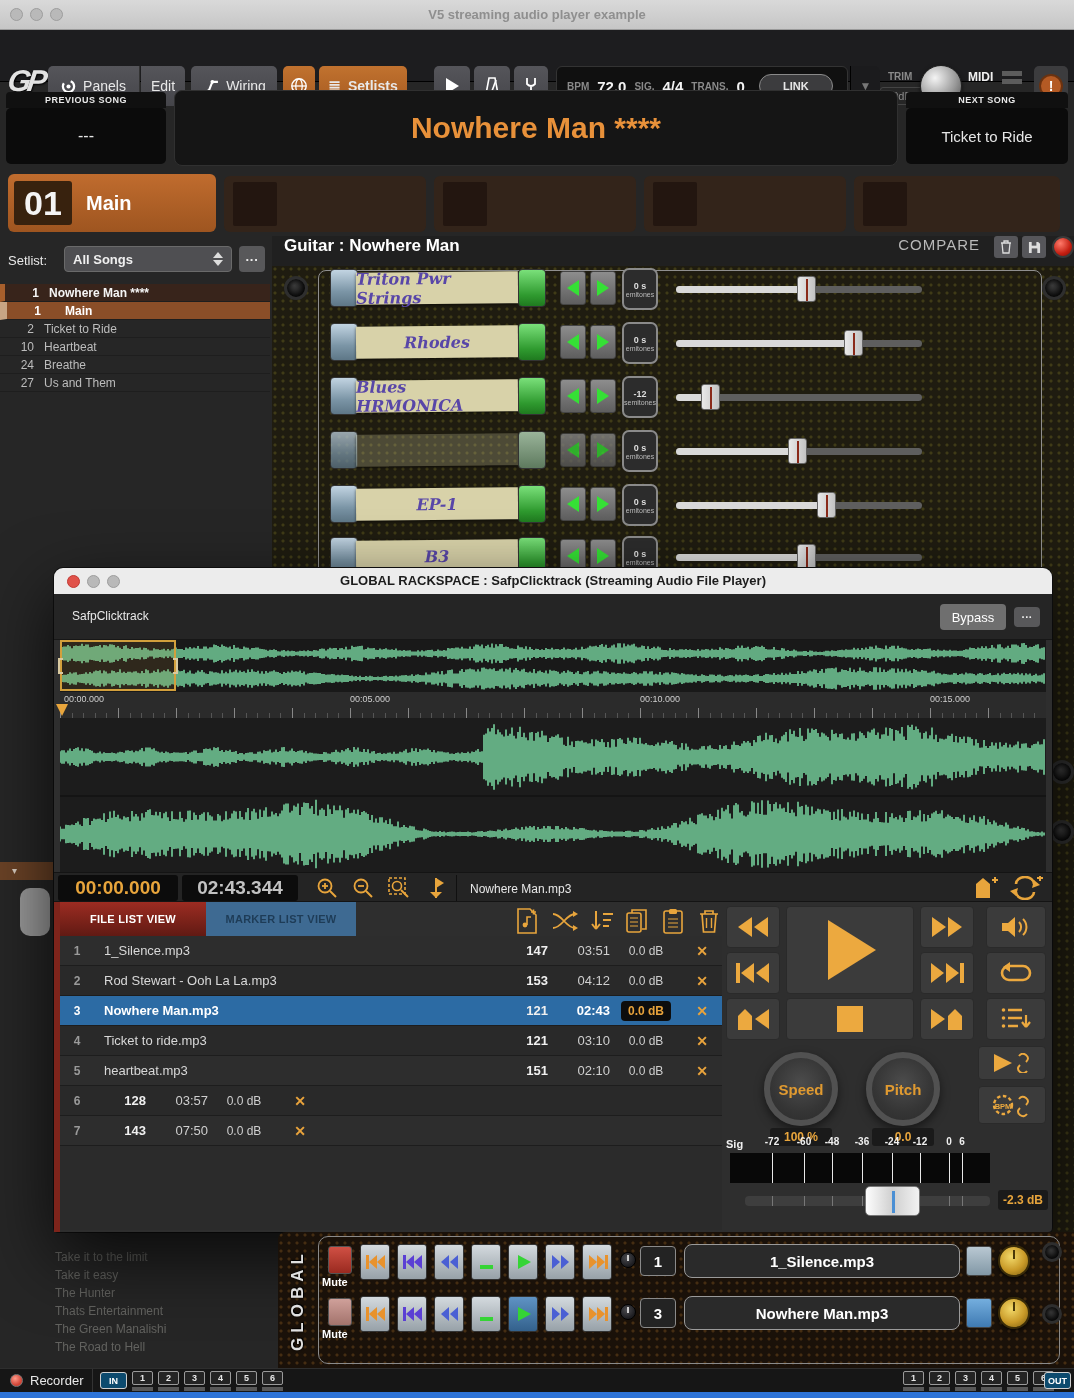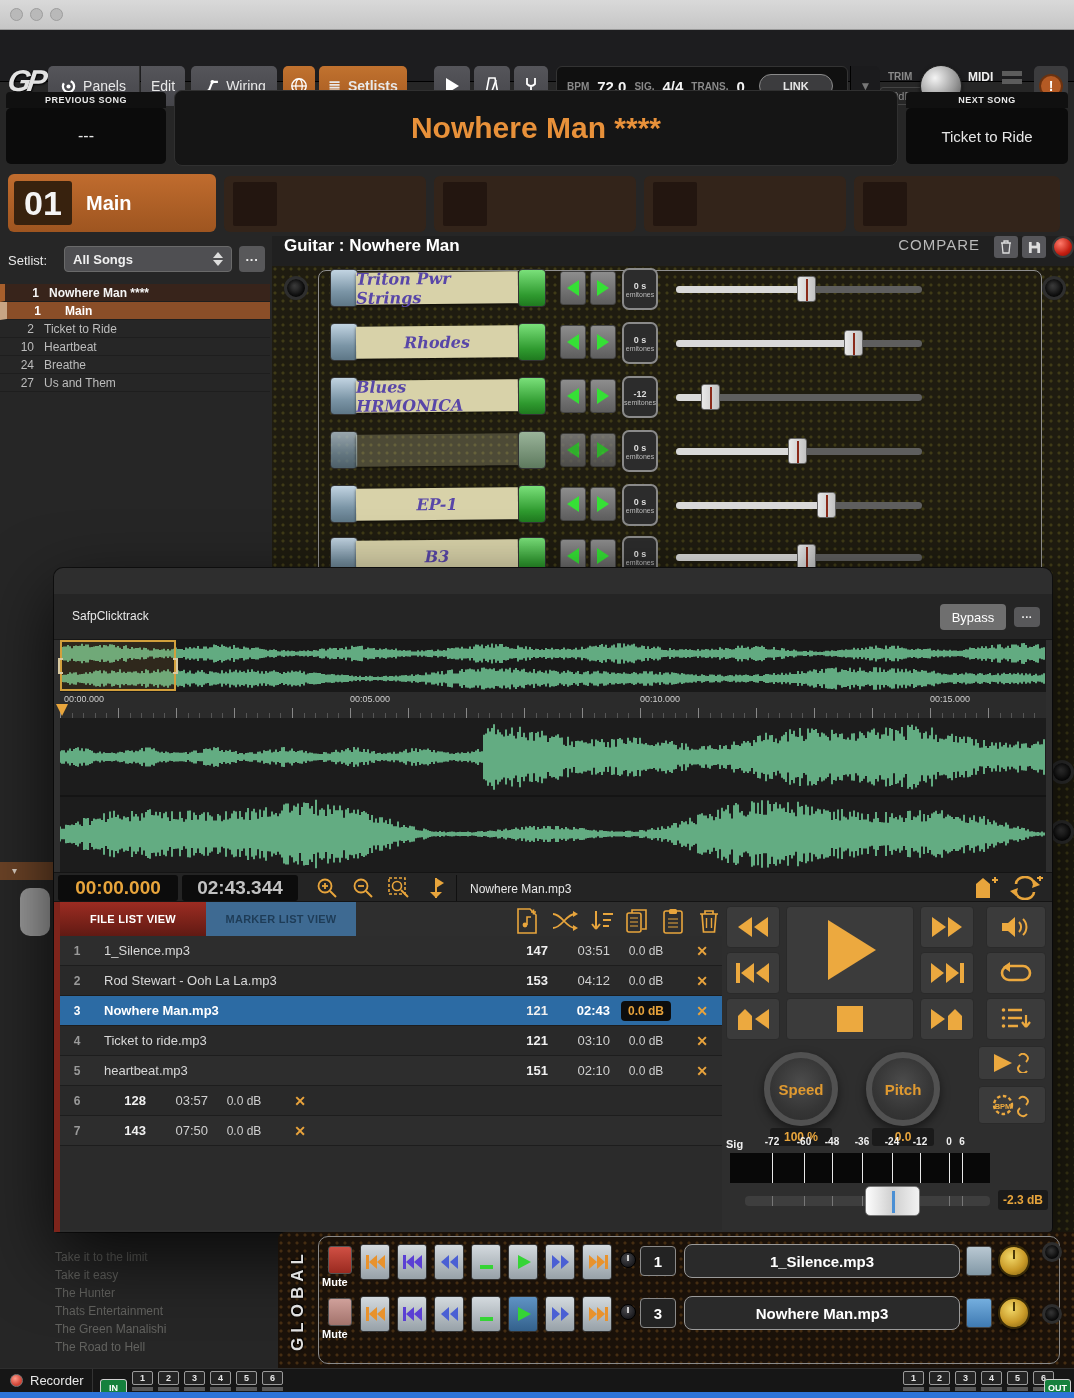--- a/index.html
+++ b/index.html
@@ -190,35 +190,36 @@
   .sknob { border-radius:50%; background:radial-gradient(circle at 40% 35%, #4a4a4e, #1c1c20 70%); border:1px solid #000;}
   .sknob::after { content:""; position:absolute; left:50%; top:2px; width:2px; height:6px; margin-left:-1px; background:#cfcfcf;}
 
   
   .bbar { left:0; top:1368px; width:1074px; height:24px; background:#161616; border-top:1px solid #2e2e2e;}
   .recdot { width:13px; height:13px; border-radius:50%; background:radial-gradient(circle at 38% 32%, #ff9a8a, #d04335 65%);
     border:1px solid #777;}
   .chbox { width:21px; height:14px; background:#242424; border:1px solid #9a9a9a; border-radius:2px;
     color:#e8e8e8; font-size:9px; font-weight:bold; display:flex; align-items:center; justify-content:center;}
   .chbar { width:21px; height:4px; background:#585858; }
-  .inout { width:27px; height:17px; background:#15803d; border:1px solid #cfcfcf; border-radius:3px;
-    color:#fff; font-size:9px; font-weight:bold; display:flex; align-items:center; justify-content:center;margin-top:7px;}
+  .inout { width:27px; height:17px; background:#0c4a6e; border:1px solid #cfcfcf; border-radius:3px;
+    color:#fff; font-size:9px; font-weight:bold; display:flex; align-items:center; justify-content:center;}
   .bluestrip { left:0; top:1392px; width:1074px; height:6px; background:#2e74d8;}
 
   .vline { background:#101010; }
 </style>
 </head>
 <body>
 
 <div id="root">
 
   <div class="abs mac-bar">
     <div class="abs tl" style="left:10px"></div>
     <div class="abs tl" style="left:30px"></div>
     <div class="abs tl" style="left:50px"></div>
+    <div class="abs mac-title">V5 streaming audio player example</div>
   </div>
 
   <div class="abs toolbar">
     <div class="abs gp-logo">GP</div>
     <div class="abs tbtn seg" style="left:48px;width:92px;border-radius:5px 0 0 5px;border-right:1px solid #333">
       <svg width="15" height="15" viewBox="0 0 16 16">
           <circle cx="8" cy="8" r="6" fill="none" stroke="#fff" stroke-width="2.4" stroke-dasharray="22 8"></circle>
           <circle cx="8" cy="8" r="2.2" fill="#fff"></circle>
         </svg>
       <span>Panels</span>
@@ -498,20 +499,26 @@
       </div>
       <div class="abs rslider" style="left:404px;top:9px;width:246px">
         <div class="rtrack"></div>
           <div class="rfill" style="width: 53%;"></div>
           <div class="rhandle" style="left: calc(53% - 9px);"></div>
       </div>
       </div>
     </div>
 
   <div class="abs fwin">
+    <div class="abs fwin-bar">
+      <div class="abs tl" style="left:13px;top:7px;background:#e0524a;border-color:#c23a34"></div>
+      <div class="abs tl" style="left:33px;top:7px"></div>
+      <div class="abs tl" style="left:53px;top:7px"></div>
+      <div class="abs fwin-title">GLOBAL RACKSPACE : SafpClicktrack (Streaming Audio File Player)</div>
+    </div>
     <div class="abs plug-head">
       <div class="abs" style="left:18px;top:15px;color:#e8e8e8;font-size:12px">SafpClicktrack</div>
       <div class="abs bypass" style="left:886px;top:10px;width:66px;height:26px">Bypass</div>
       <div class="abs dots-btn" style="left:960px;top:13px;width:26px;height:20px;font-size:11px">···</div>
     </div>
 
     <div class="abs wave-ov">
       <svg id="wv-ov1" class="abs" style="left:0;top:1px" width="986" height="25">
           <path d="M0 6.3L0 18.7M2 6.1L2 18.9M4 5.5L4 19.5M6 5.4L6 19.6M8 4.0L8 21.0M10 5.3L10 19.7M12 7.3L12 17.7M14 5.0L14 20.0M16 4.5L16 20.5M18 5.1L18 19.9M20 4.8L20 20.2M22 2.8L22 22.2M24 5.0L24 20.0M26 3.6L26 21.4M28 3.4L28 21.6M30 6.2L30 18.8M32 6.1L32 18.9M34 5.6L34 19.4M36 4.9L36 20.1M38 5.1L38 19.9M40 4.0L40 21.0M42 6.5L42 18.5M44 4.1L44 20.9M46 4.3L46 20.7M48 5.2L48 19.8M50 3.2L50 21.8M52 3.6L52 21.4M54 3.9L54 21.1M56 6.2L56 18.8M58 5.0L58 20.0M60 6.8L60 18.2M62 7.9L62 17.1M64 5.1L64 19.9M66 4.3L66 20.7M68 7.3L68 17.7M70 8.0L70 17.0M72 5.9L72 19.1M74 7.6L74 17.4M76 7.0L76 18.0M78 7.1L78 17.9M80 6.4L80 18.6M82 8.8L82 16.2M84 6.7L84 18.3M86 6.9L86 18.1M88 8.4L88 16.6M90 9.5L90 15.5M92 9.4L92 15.6M94 7.3L94 17.7M96 8.3L96 16.7M98 8.3L98 16.7M100 9.0L100 16.0M102 8.4L102 16.6M104 7.7L104 17.3M106 9.5L106 15.5M108 7.9L108 17.1M110 9.5L110 15.5M112 8.3L112 16.7M114 7.7L114 17.3M116 6.5L116 18.5M118 8.1L118 16.9M120 7.9L120 17.1M122 8.1L122 16.9M124 9.0L124 16.0M126 6.5L126 18.5M128 7.5L128 17.5M130 6.1L130 18.9M132 7.6L132 17.4M134 6.5L134 18.5M136 7.2L136 17.8M138 5.1L138 19.9M140 7.7L140 17.3M142 7.8L142 17.2M144 5.5L144 19.5M146 5.4L146 19.6M148 7.5L148 17.5M150 6.3L150 18.7M152 6.2L152 18.8M154 3.6L154 21.4M156 3.9L156 21.1M158 4.9L158 20.1M160 5.9L160 19.1M162 3.5L162 21.5M164 5.1L164 19.9M166 5.8L166 19.2M168 6.5L168 18.5M170 5.6L170 19.4M172 7.9L172 17.1M174 4.1L174 20.9M176 6.8L176 18.2M178 6.5L178 18.5M180 7.8L180 17.2M182 8.1L182 16.9M184 5.5L184 19.5M186 6.5L186 18.5M188 6.8L188 18.2M190 8.5L190 16.5M192 7.1L192 17.9M194 7.1L194 17.9M196 6.4L196 18.6M198 6.5L198 18.5M200 7.8L200 17.2M202 8.0L202 17.0M204 8.3L204 16.7M206 8.7L206 16.3M208 9.8L208 15.2M210 8.7L210 16.3M212 8.9L212 16.1M214 8.3L214 16.7M216 9.1L216 15.9M218 10.3L218 14.7M220 10.4L220 14.6M222 9.6L222 15.4M224 9.1L224 15.9M226 10.3L226 14.7M228 9.4L228 15.6M230 10.3L230 14.7M232 9.7L232 15.3M234 9.9L234 15.1M236 10.8L236 14.2M238 10.4L238 14.6M240 9.7L240 15.3M242 9.9L242 15.1M244 9.6L244 15.4M246 10.2L246 14.8M248 9.2L248 15.8M250 9.9L250 15.1M252 10.2L252 14.8M254 9.1L254 15.9M256 9.3L256 15.7M258 9.7L258 15.3M260 8.0L260 17.0M262 7.4L262 17.6M264 7.7L264 17.3M266 9.6L266 15.4M268 8.3L268 16.7M270 6.8L270 18.2M272 7.5L272 17.5M274 6.9L274 18.1M276 7.0L276 18.0M278 9.0L278 16.0M280 7.2L280 17.8M282 7.1L282 17.9M284 8.2L284 16.8M286 5.7L286 19.3M288 8.4L288 16.6M290 8.3L290 16.7M292 4.7L292 20.3M294 6.1L294 18.9M296 5.8L296 19.2M298 5.2L298 19.8M300 4.9L300 20.1M302 4.7L302 20.3M304 8.4L304 16.6M306 8.0L306 17.0M308 6.4L308 18.6M310 7.3L310 17.7M312 7.3L312 17.7M314 7.0L314 18.0M316 8.8L316 16.2M318 8.9L318 16.1M320 7.6L320 17.4M322 8.4L322 16.6M324 8.1L324 16.9M326 7.3L326 17.7M328 8.4L328 16.6M330 8.7L330 16.3M332 8.2L332 16.8M334 8.9L334 16.1M336 7.6L336 17.4M338 9.4L338 15.6M340 9.2L340 15.8M342 9.7L342 15.3M344 8.9L344 16.1M346 9.8L346 15.2M348 9.4L348 15.6M350 9.3L350 15.7M352 10.6L352 14.4M354 10.4L354 14.6M356 10.4L356 14.6M358 9.2L358 15.8M360 10.4L360 14.6M362 9.2L362 15.8M364 10.3L364 14.7M366 9.4L366 15.6M368 9.0L368 16.0M370 9.1L370 15.9M372 8.8L372 16.2M374 10.2L374 14.8M376 10.1L376 14.9M378 8.5L378 16.5M380 9.6L380 15.4M382 9.7L382 15.3M384 9.0L384 16.0M386 9.5L386 15.5M388 7.1L388 17.9M390 7.6L390 17.4M392 7.1L392 17.9M394 7.3L394 17.7M396 6.5L396 18.5M398 6.4L398 18.6M400 7.4L400 17.6M402 5.7L402 19.3M404 7.6L404 17.4M406 7.6L406 17.4M408 7.7L408 17.3M410 5.5L410 19.5M412 8.0L412 17.0M414 5.4L414 19.6M416 3.4L416 21.6M418 3.7L418 21.3M420 5.2L420 19.8M422 3.4L422 21.6M424 7.3L424 17.7M426 5.0L426 20.0M428 3.7L428 21.3M430 6.3L430 18.7M432 2.6L432 22.4M434 6.8L434 18.2M436 3.2L436 21.8M438 5.3L438 19.7M440 3.1L440 21.9M442 2.9L442 22.1M444 5.9L444 19.1M446 5.6L446 19.4M448 5.9L448 19.1M450 7.5L450 17.5M452 7.2L452 17.8M454 7.7L454 17.3M456 7.9L456 17.1M458 4.5L458 20.5M460 6.2L460 18.8M462 6.3L462 18.7M464 7.8L464 17.2M466 5.3L466 19.7M468 8.6L468 16.4M470 6.0L470 19.0M472 8.1L472 16.9M474 8.9L474 16.1M476 7.8L476 17.2M478 8.1L478 16.9M480 8.9L480 16.1M482 8.3L482 16.7M484 9.1L484 15.9M486 6.9L486 18.1M488 7.9L488 17.1M490 8.3L490 16.7M492 6.7L492 18.3M494 8.6L494 16.4M496 7.9L496 17.1M498 8.0L498 17.0M500 8.8L500 16.2M502 8.0L502 17.0M504 6.6L504 18.4M506 8.4L506 16.6M508 7.8L508 17.2M510 7.9L510 17.1M512 8.7L512 16.3M514 8.2L514 16.8M516 6.7L516 18.3M518 8.8L518 16.2M520 8.4L520 16.6M522 5.7L522 19.3M524 7.9L524 17.1M526 7.5L526 17.5M528 6.4L528 18.6M530 4.8L530 20.2M532 5.4L532 19.6M534 5.2L534 19.8M536 4.7L536 20.3M538 5.9L538 19.1M540 3.9L540 21.1M542 3.0L542 22.0M544 5.8L544 19.2M546 3.7L546 21.3M548 6.9L548 18.1M550 6.6L550 18.4M552 4.5L552 20.5M554 3.6L554 21.4M556 6.6L556 18.4M558 2.3L558 22.7M560 2.3L560 22.7M562 6.5L562 18.5M564 2.5L564 22.5M566 5.2L566 19.8M568 3.6L568 21.4M570 4.4L570 20.6M572 3.4L572 21.6M574 2.7L574 22.3M576 5.4L576 19.6M578 6.6L578 18.4M580 6.3L580 18.7M582 4.6L582 20.4M584 4.9L584 20.1M586 7.9L586 17.1M588 5.3L588 19.7M590 7.9L590 17.1M592 6.9L592 18.1M594 5.8L594 19.2M596 7.3L596 17.7M598 5.6L598 19.4M600 6.6L600 18.4M602 8.8L602 16.2M604 9.0L604 16.0M606 9.0L606 16.0M608 9.5L608 15.5M610 7.0L610 18.0M612 9.1L612 15.9M614 8.2L614 16.8M616 9.2L616 15.8M618 9.2L618 15.8M620 8.3L620 16.7M622 8.3L622 16.7M624 8.7L624 16.3M626 7.9L626 17.1M628 8.9L628 16.1M630 8.3L630 16.7M632 8.9L632 16.1M634 9.3L634 15.7M636 9.5L636 15.5M638 8.0L638 17.0M640 9.8L640 15.2M642 8.6L642 16.4M644 8.8L644 16.2M646 8.1L646 16.9M648 8.3L648 16.7M650 9.2L650 15.8M652 7.7L652 17.3M654 8.7L654 16.3M656 8.5L656 16.5M658 9.0L658 16.0M660 6.3L660 18.7M662 7.8L662 17.2M664 8.7L664 16.3M666 6.9L666 18.1M668 7.2L668 17.8M670 8.0L670 17.0M672 8.4L672 16.6M674 8.3L674 16.7M676 7.0L676 18.0M678 4.8L678 20.2M680 6.7L680 18.3M682 4.6L682 20.4M684 6.9L684 18.1M686 6.8L686 18.2M688 5.7L688 19.3M690 8.3L690 16.7M692 6.7L692 18.3M694 6.0L694 19.0M696 5.1L696 19.9M698 5.5L698 19.5M700 5.9L700 19.1M702 4.7L702 20.3M704 6.1L704 18.9M706 8.0L706 17.0M708 8.4L708 16.6M710 8.4L710 16.6M712 8.2L712 16.8M714 6.1L714 18.9M716 8.7L716 16.3M718 8.9L718 16.1M720 9.2L720 15.8M722 7.1L722 17.9M724 7.6L724 17.4M726 9.7L726 15.3M728 9.0L728 16.0M730 10.0L730 15.0M732 9.7L732 15.3M734 8.5L734 16.5M736 9.4L736 15.6M738 10.5L738 14.5M740 10.5L740 14.5M742 10.6L742 14.4M744 10.1L744 14.9M746 10.0L746 15.0M748 10.9L748 14.1M750 9.6L750 15.4M752 9.7L752 15.3M754 10.7L754 14.3M756 10.6L756 14.4M758 10.9L758 14.1M760 10.8L760 14.2M762 11.0L762 14.0M764 10.4L764 14.6M766 9.8L766 15.2M768 9.7L768 15.3M770 10.2L770 14.8M772 9.3L772 15.7M774 9.8L774 15.2M776 10.0L776 15.0M778 9.3L778 15.7M780 9.0L780 16.0M782 8.8L782 16.2M784 9.3L784 15.7M786 8.3L786 16.7M788 8.7L788 16.3M790 8.7L790 16.3M792 8.5L792 16.5M794 6.7L794 18.3M796 8.5L796 16.5M798 7.3L798 17.7M800 9.0L800 16.0M802 6.9L802 18.1M804 8.5L804 16.5M806 6.5L806 18.5M808 7.9L808 17.1M810 5.6L810 19.4M812 5.7L812 19.3M814 7.7L814 17.3M816 4.5L816 20.5M818 6.7L818 18.3M820 6.9L820 18.1M822 7.4L822 17.6M824 8.2L824 16.8M826 4.6L826 20.4M828 7.7L828 17.3M830 6.1L830 18.9M832 4.8L832 20.2M834 4.7L834 20.3M836 7.8L836 17.2M838 4.8L838 20.2M840 6.9L840 18.1M842 6.4L842 18.6M844 7.3L844 17.7M846 7.4L846 17.6M848 8.5L848 16.5M850 8.8L850 16.2M852 8.1L852 16.9M854 8.9L854 16.1M856 8.2L856 16.8M858 7.4L858 17.6M860 8.0L860 17.0M862 8.8L862 16.2M864 8.1L864 16.9M866 8.0L866 17.0M868 7.7L868 17.3M870 7.4L870 17.6M872 9.5L872 15.5M874 8.9L874 16.1M876 9.8L876 15.2M878 8.4L878 16.6M880 9.4L880 15.6M882 9.8L882 15.2M884 8.7L884 16.3M886 9.6L886 15.4M888 9.8L888 15.2M890 8.7L890 16.3M892 9.7L892 15.3M894 9.6L894 15.4M896 9.5L896 15.5M898 10.0L898 15.0M900 9.7L900 15.3M902 9.7L902 15.3M904 8.9L904 16.1M906 8.2L906 16.8M908 8.6L908 16.4M910 6.5L910 18.5M912 7.1L912 17.9M914 6.9L914 18.1M916 8.1L916 16.9M918 6.6L918 18.4M920 7.3L920 17.7M922 5.3L922 19.7M924 7.0L924 18.0M926 5.3L926 19.7M928 7.6L928 17.4M930 7.1L930 17.9M932 3.9L932 21.1M934 6.6L934 18.4M936 7.5L936 17.5M938 3.5L938 21.5M940 3.3L940 21.7M942 6.2L942 18.8M944 7.4L944 17.6M946 6.6L946 18.4M948 4.7L948 20.3M950 7.0L950 18.0M952 3.6L952 21.4M954 3.4L954 21.6M956 3.6L956 21.4M958 4.4L958 20.6M960 6.1L960 18.9M962 2.3L962 22.7M964 2.1L964 22.9M966 3.9L966 21.1M968 6.7L968 18.3M970 5.7L970 19.3M972 5.9L972 19.1M974 5.0L974 20.0M976 3.7L976 21.3M978 3.2L978 21.8M980 7.6L980 17.4M982 6.7L982 18.3M984 6.3L984 18.7" stroke="#7bdca4" stroke-width="1.5"></path>
         </svg>

